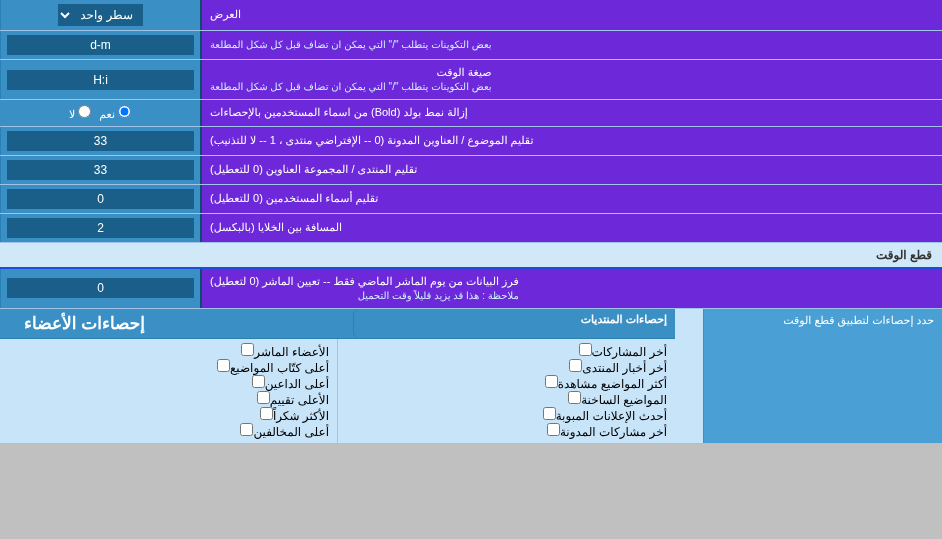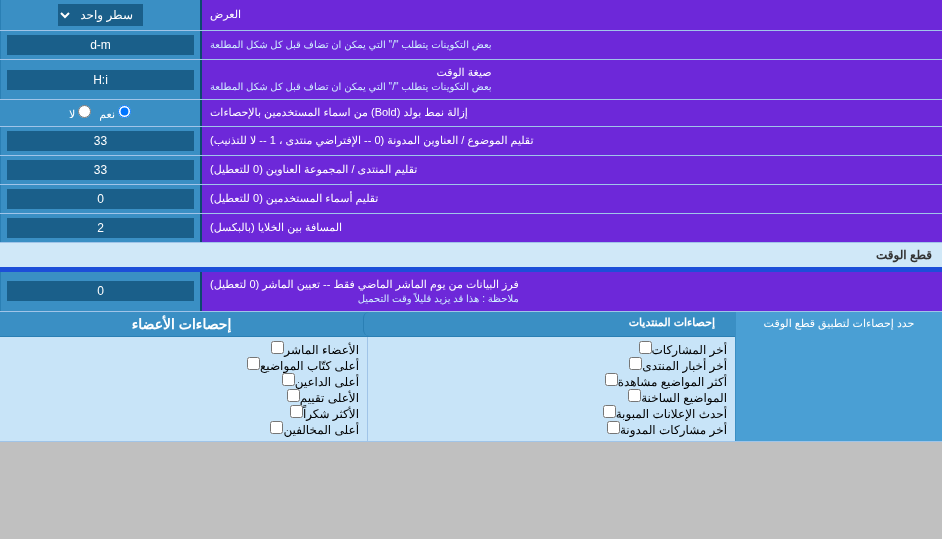--- a/index.html
+++ b/index.html
@@ -62,21 +62,21 @@
       padding: 3px 6px;
       font-size: 12px;
       outline: none;
       direction: rtl;
     }
     .section-header {
       background: #d0e8f8;
       color: #333;
       font-weight: bold;
       padding: 5px 10px;
-      border-bottom: 5px solid #1d4ed8;
+      border-bottom: 2px solid #1d4ed8;
       text-align: right;
       font-size: 12px;
     }
     .radio-cell {
       width: 200px;
       background: #3a8fc4;
       display: flex;
       align-items: center;
       justify-content: center;
       padding: 4px 8px;
@@ -193,31 +193,31 @@
         <small>ملاحظة : هذا قد يزيد قليلاً وقت التحميل</small>
       </div>
     </div>
     <div class="input-cell">
       <input type="text" value="0" style="">
     </div>
   </div>
 
   <div class="full-row">
 
-    <div style="width:207px; background:#4a9fd4; color:#fff; padding:5px 8px; font-size:11px; text-align:right; display:flex; align-items:flex-start; justify-content:center; border-left:1px solid #3a8fc4;">
+    <div style="width:239px; background:#4a9fd4; color:#fff; padding:5px 8px; font-size:11px; text-align:right; display:flex; align-items:flex-start; justify-content:flex-start; border-left:1px solid #3a8fc4;margin-left:28px;">
       <span>حدد إحصاءات لتطبيق قطع الوقت</span>
     </div>
 
     <div style="flex:1; display:flex; flex-direction:column;">
 
       <div style="display:flex; background:#3a8fc4; border-bottom:1px solid #2a7fb4;">
-        <div style="flex:1; color:#fff; padding:4px 20px; text-align:right; font-size:11px; font-weight:bold; border-left:1px solid #2a7fb4;border-radius:6px;">
+        <div style="flex:1; color:#fff; padding:4px 8px; text-align:right; font-size:11px; font-weight:bold; border-left:1px solid #2a7fb4;border-radius:6px;">
           <span>إحصاءات المنتديات</span>
         </div>
-        <div style="flex:1; color:#fff; padding:4px 16px; text-align:center; font-size:14px; font-weight:bold;">
+        <div style="flex:1; color:#fff; padding:4px 24px; text-align:left; font-size:17px; font-weight:bold;">
           <span>إحصاءات الأعضاء</span>
         </div>
       </div>
 
       <div style="display:flex; background:#c8e4f8;">
         <div style="flex:1; padding:4px 8px; border-left:1px solid #a0c4e8;">
           <div class="cb-item"><span>أخر المشاركات</span><input type="checkbox" style=""></div>
           <div class="cb-item"><span>أخر أخبار المنتدى</span><input type="checkbox" style=""></div>
           <div class="cb-item"><span>أكثر المواضيع مشاهدة</span><input type="checkbox" style=""></div>
           <div class="cb-item"><span>المواضيع الساخنة</span><input type="checkbox" style=""></div>

